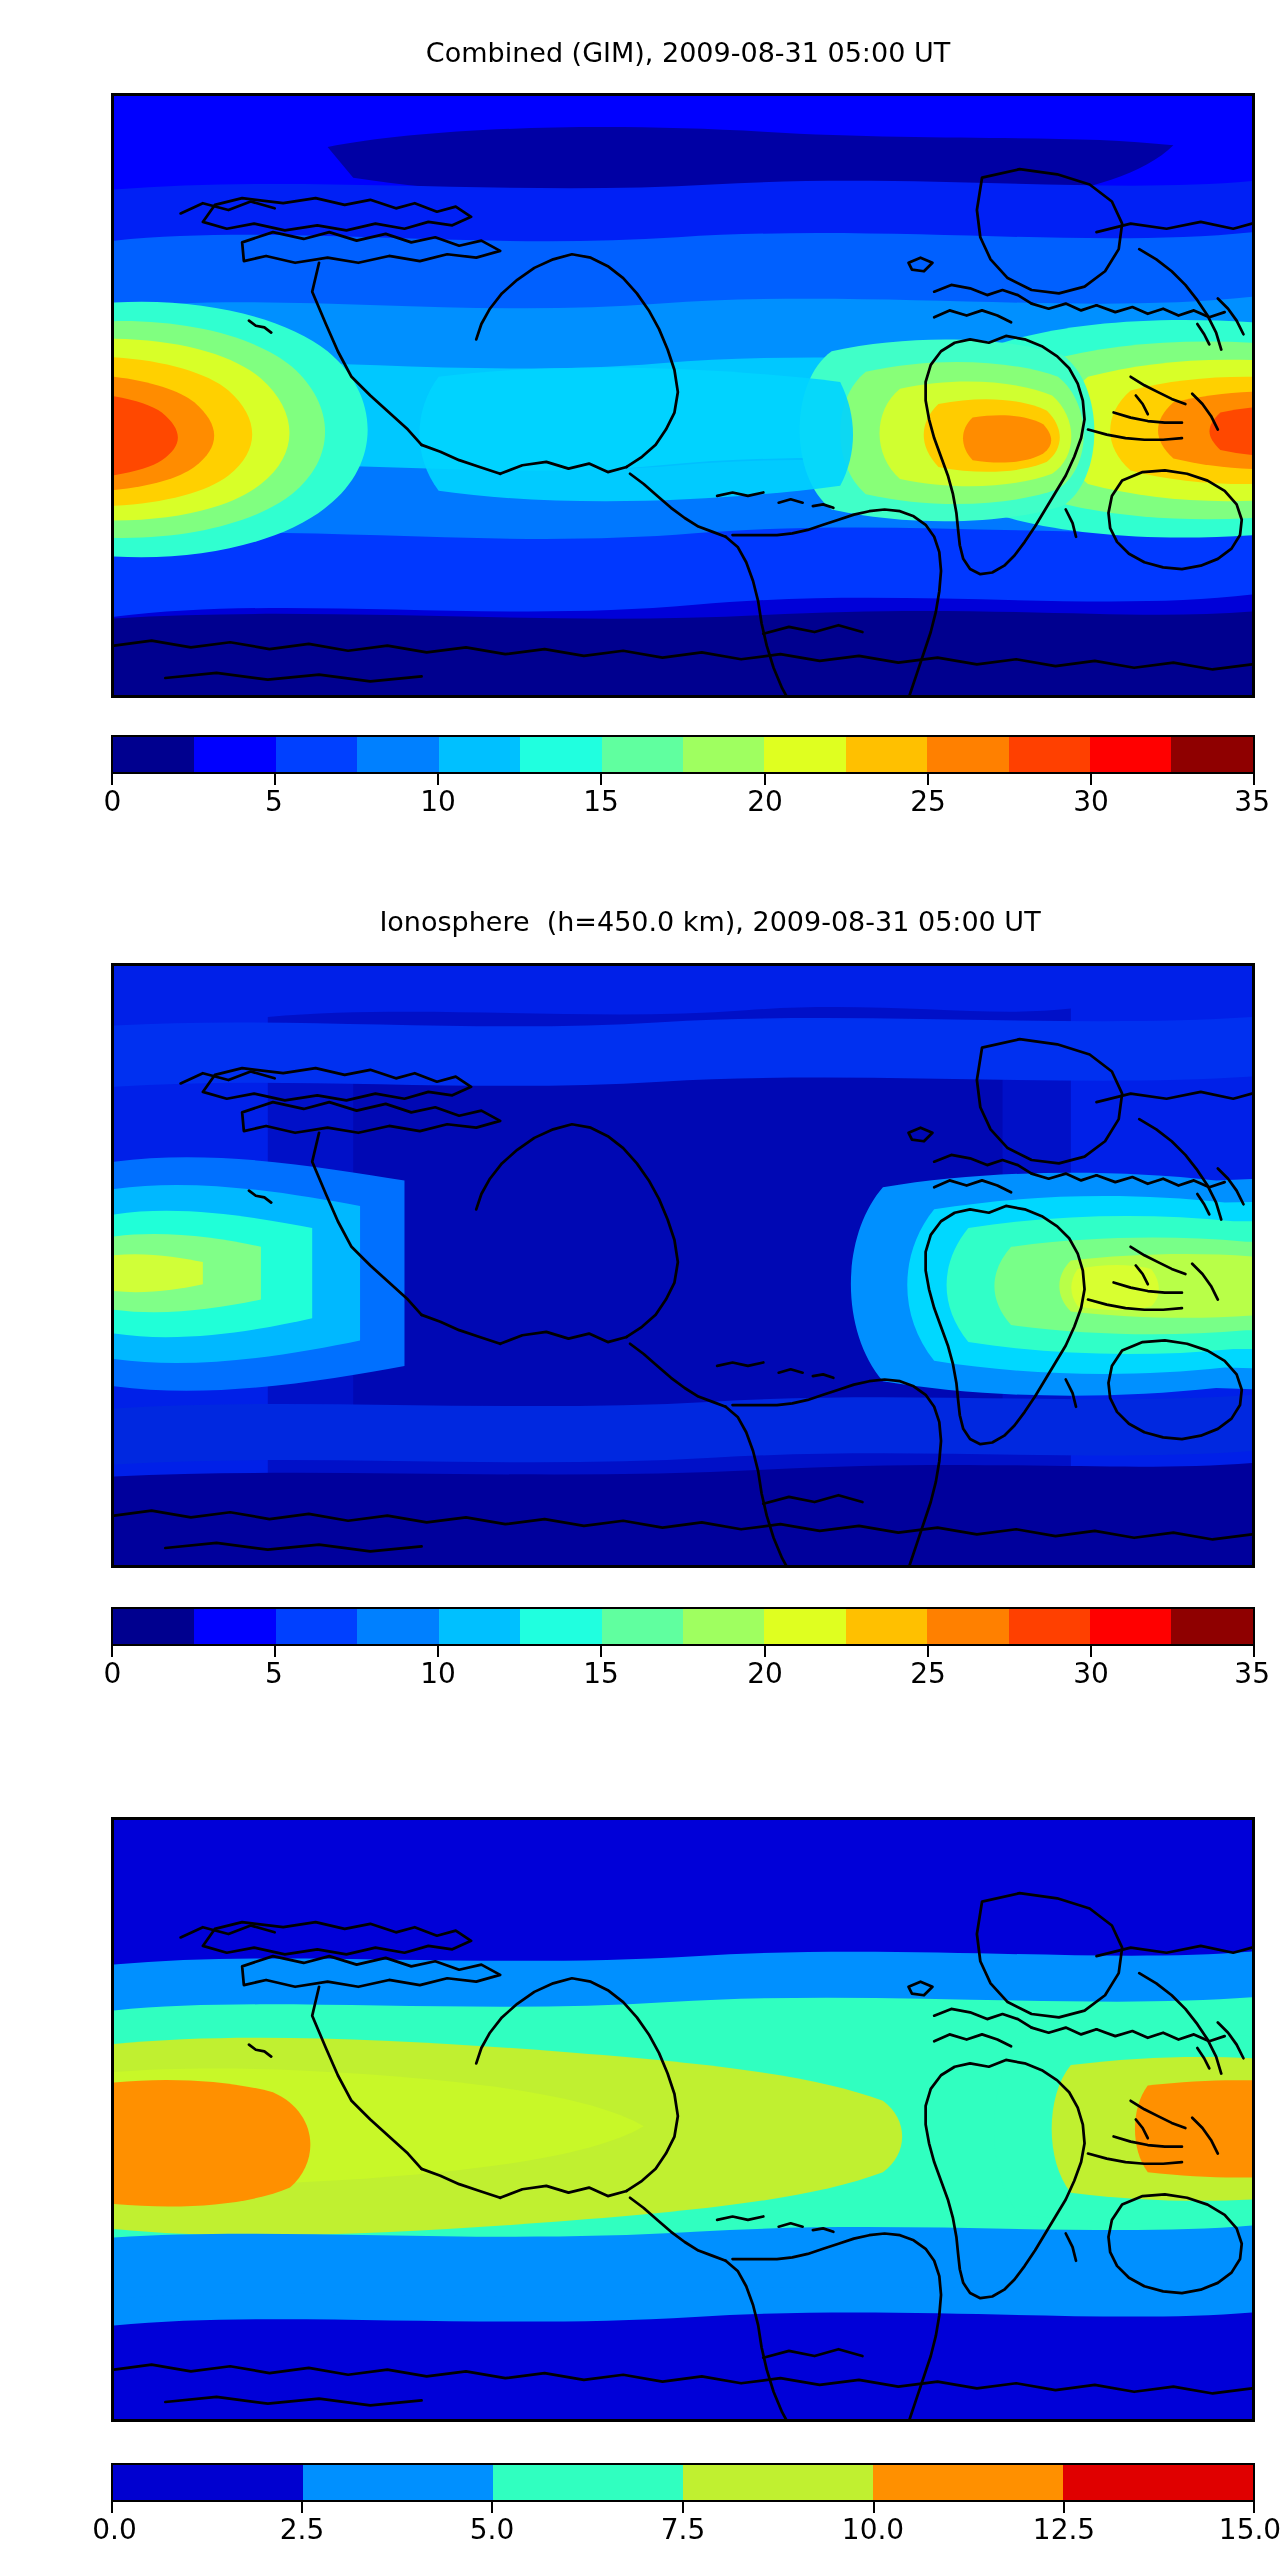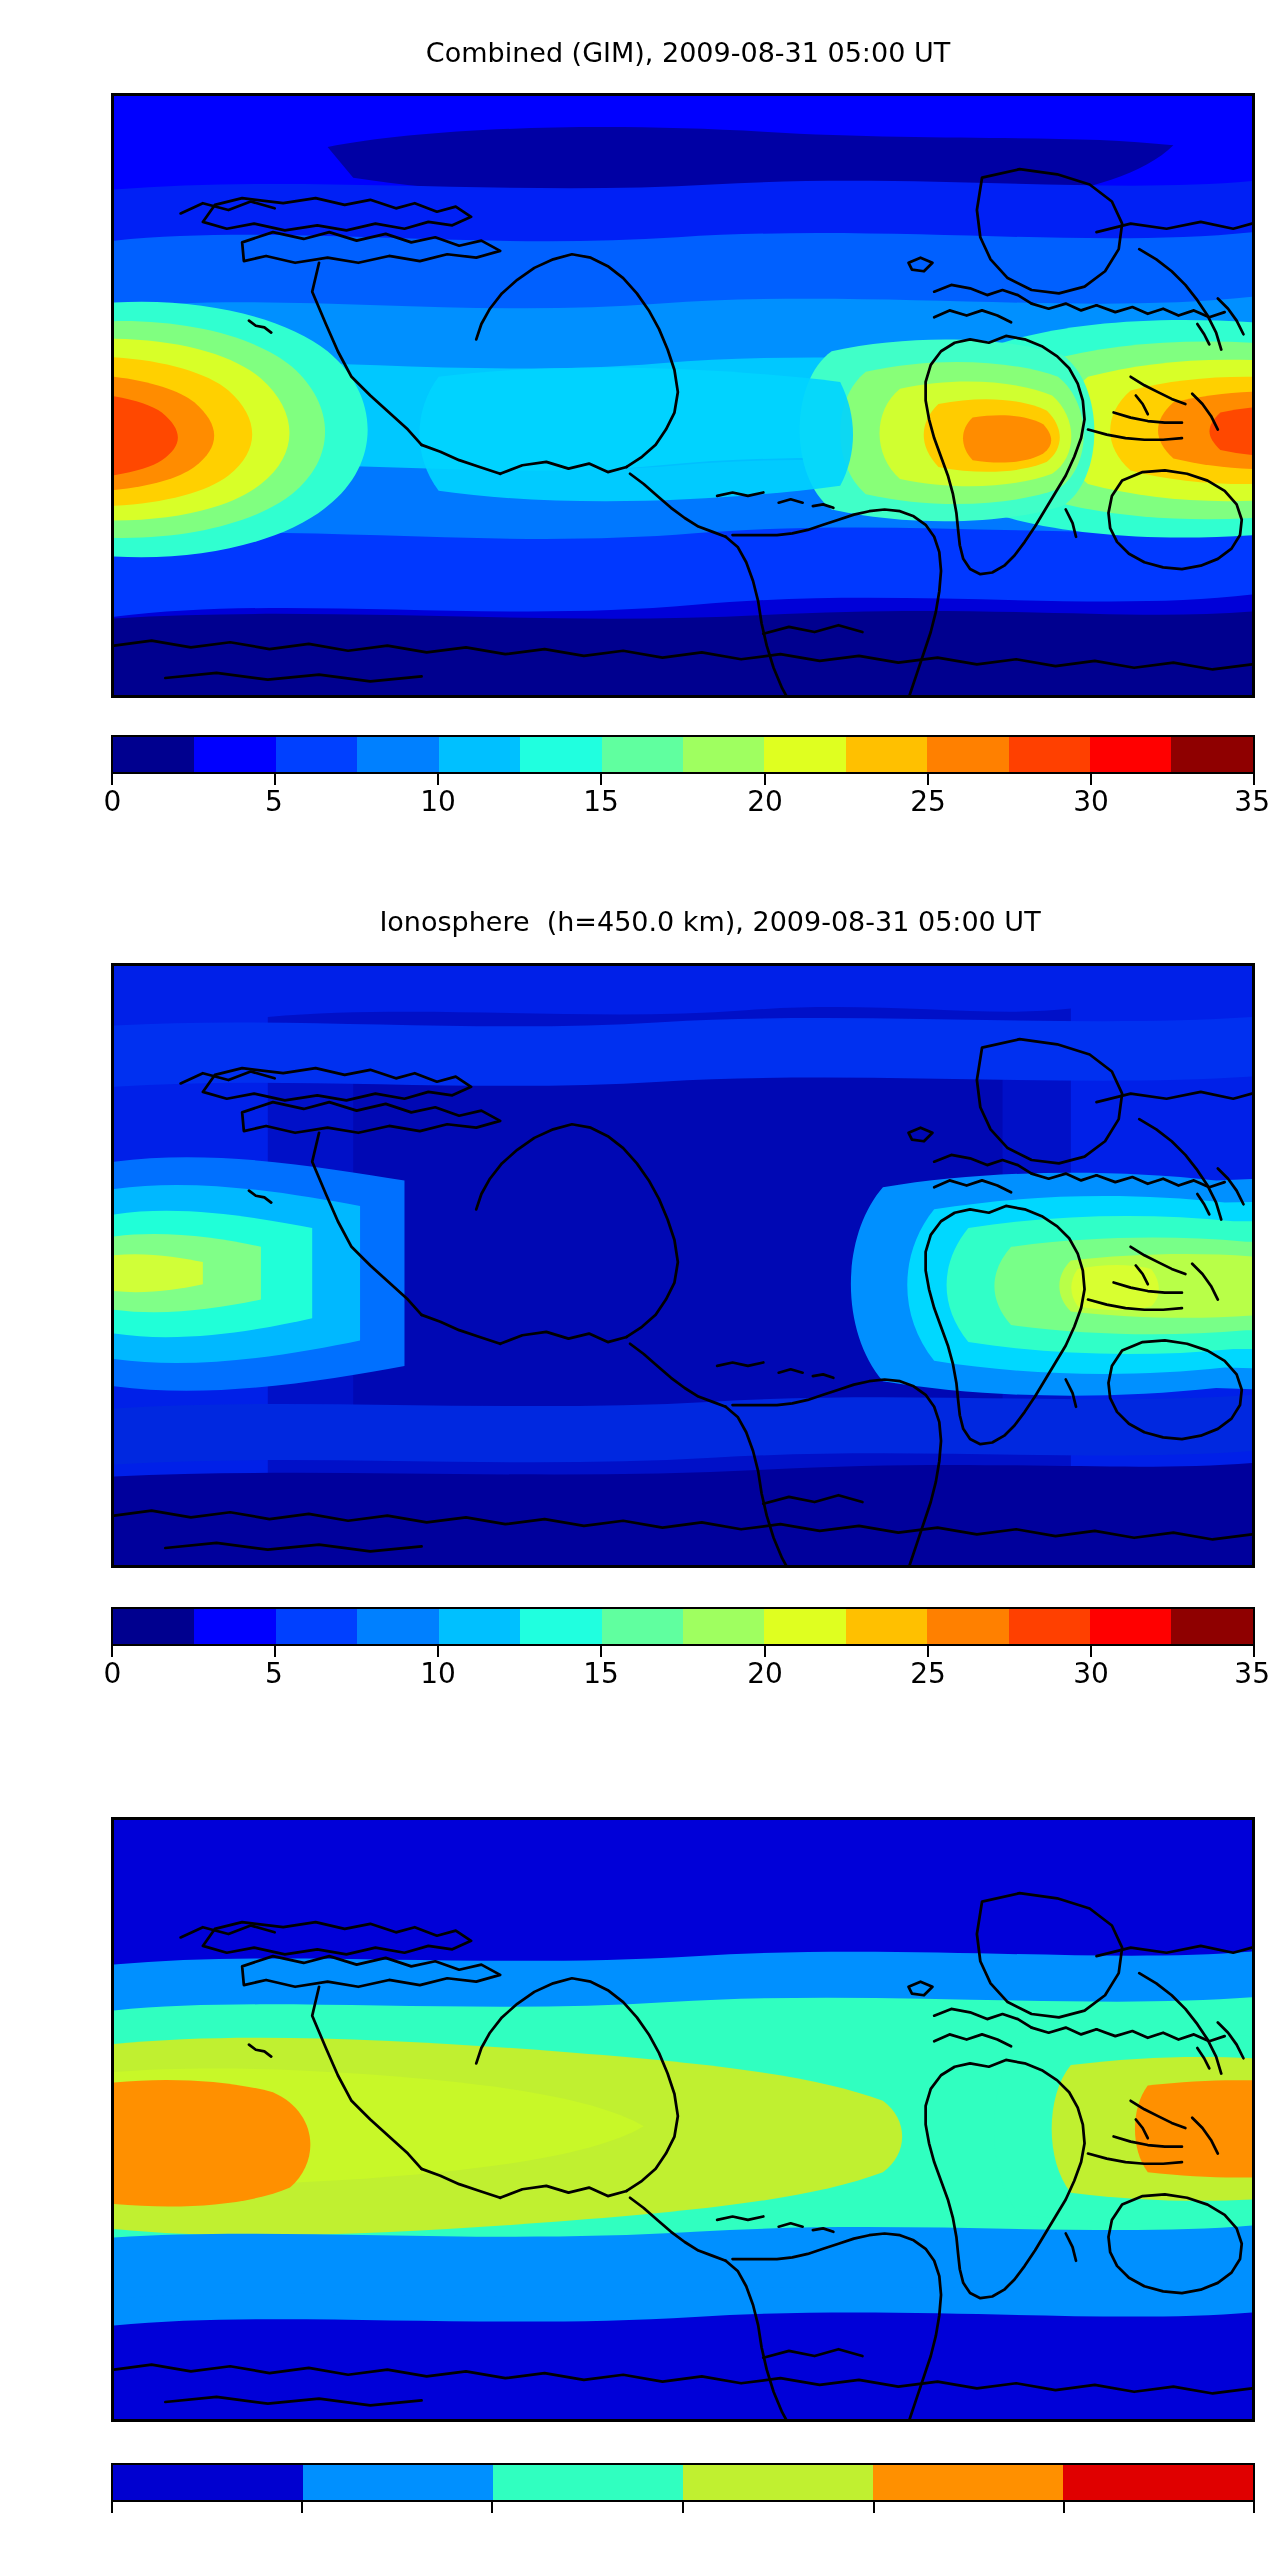--- a/index.html
+++ b/index.html
@@ -391,17 +391,26 @@
         </div>
       <div class="cbar-ticks" id="ct2">
           <div class="tk" style="left: 0px;"></div>
           <div class="tk" style="left: 190px;"></div>
           <div class="tk" style="left: 380px;"></div>
           <div class="tk" style="left: 571px;"></div>
           <div class="tk" style="left: 762px;"></div>
           <div class="tk" style="left: 952px;"></div>
           <div class="tk" style="left: 1142px;"></div>
         </div>
+      <div class="cbar-labels" id="cl2">
+          <div class="lbl" style="left: 0px; transform: translateX(-42%);">0.0</div>
+          <div class="lbl" style="left: 191px;">2.5</div>
+          <div class="lbl" style="left: 381px;">5.0</div>
+          <div class="lbl" style="left: 572px;">7.5</div>
+          <div class="lbl" style="left: 762px;">10.0</div>
+          <div class="lbl" style="left: 953px;">12.5</div>
+          <div class="lbl" style="left: 1144px; transform: translateX(-58%);">15.0</div>
+        </div>
     </div>
   </div>
 
 </div>
 
 
 </body></html>

